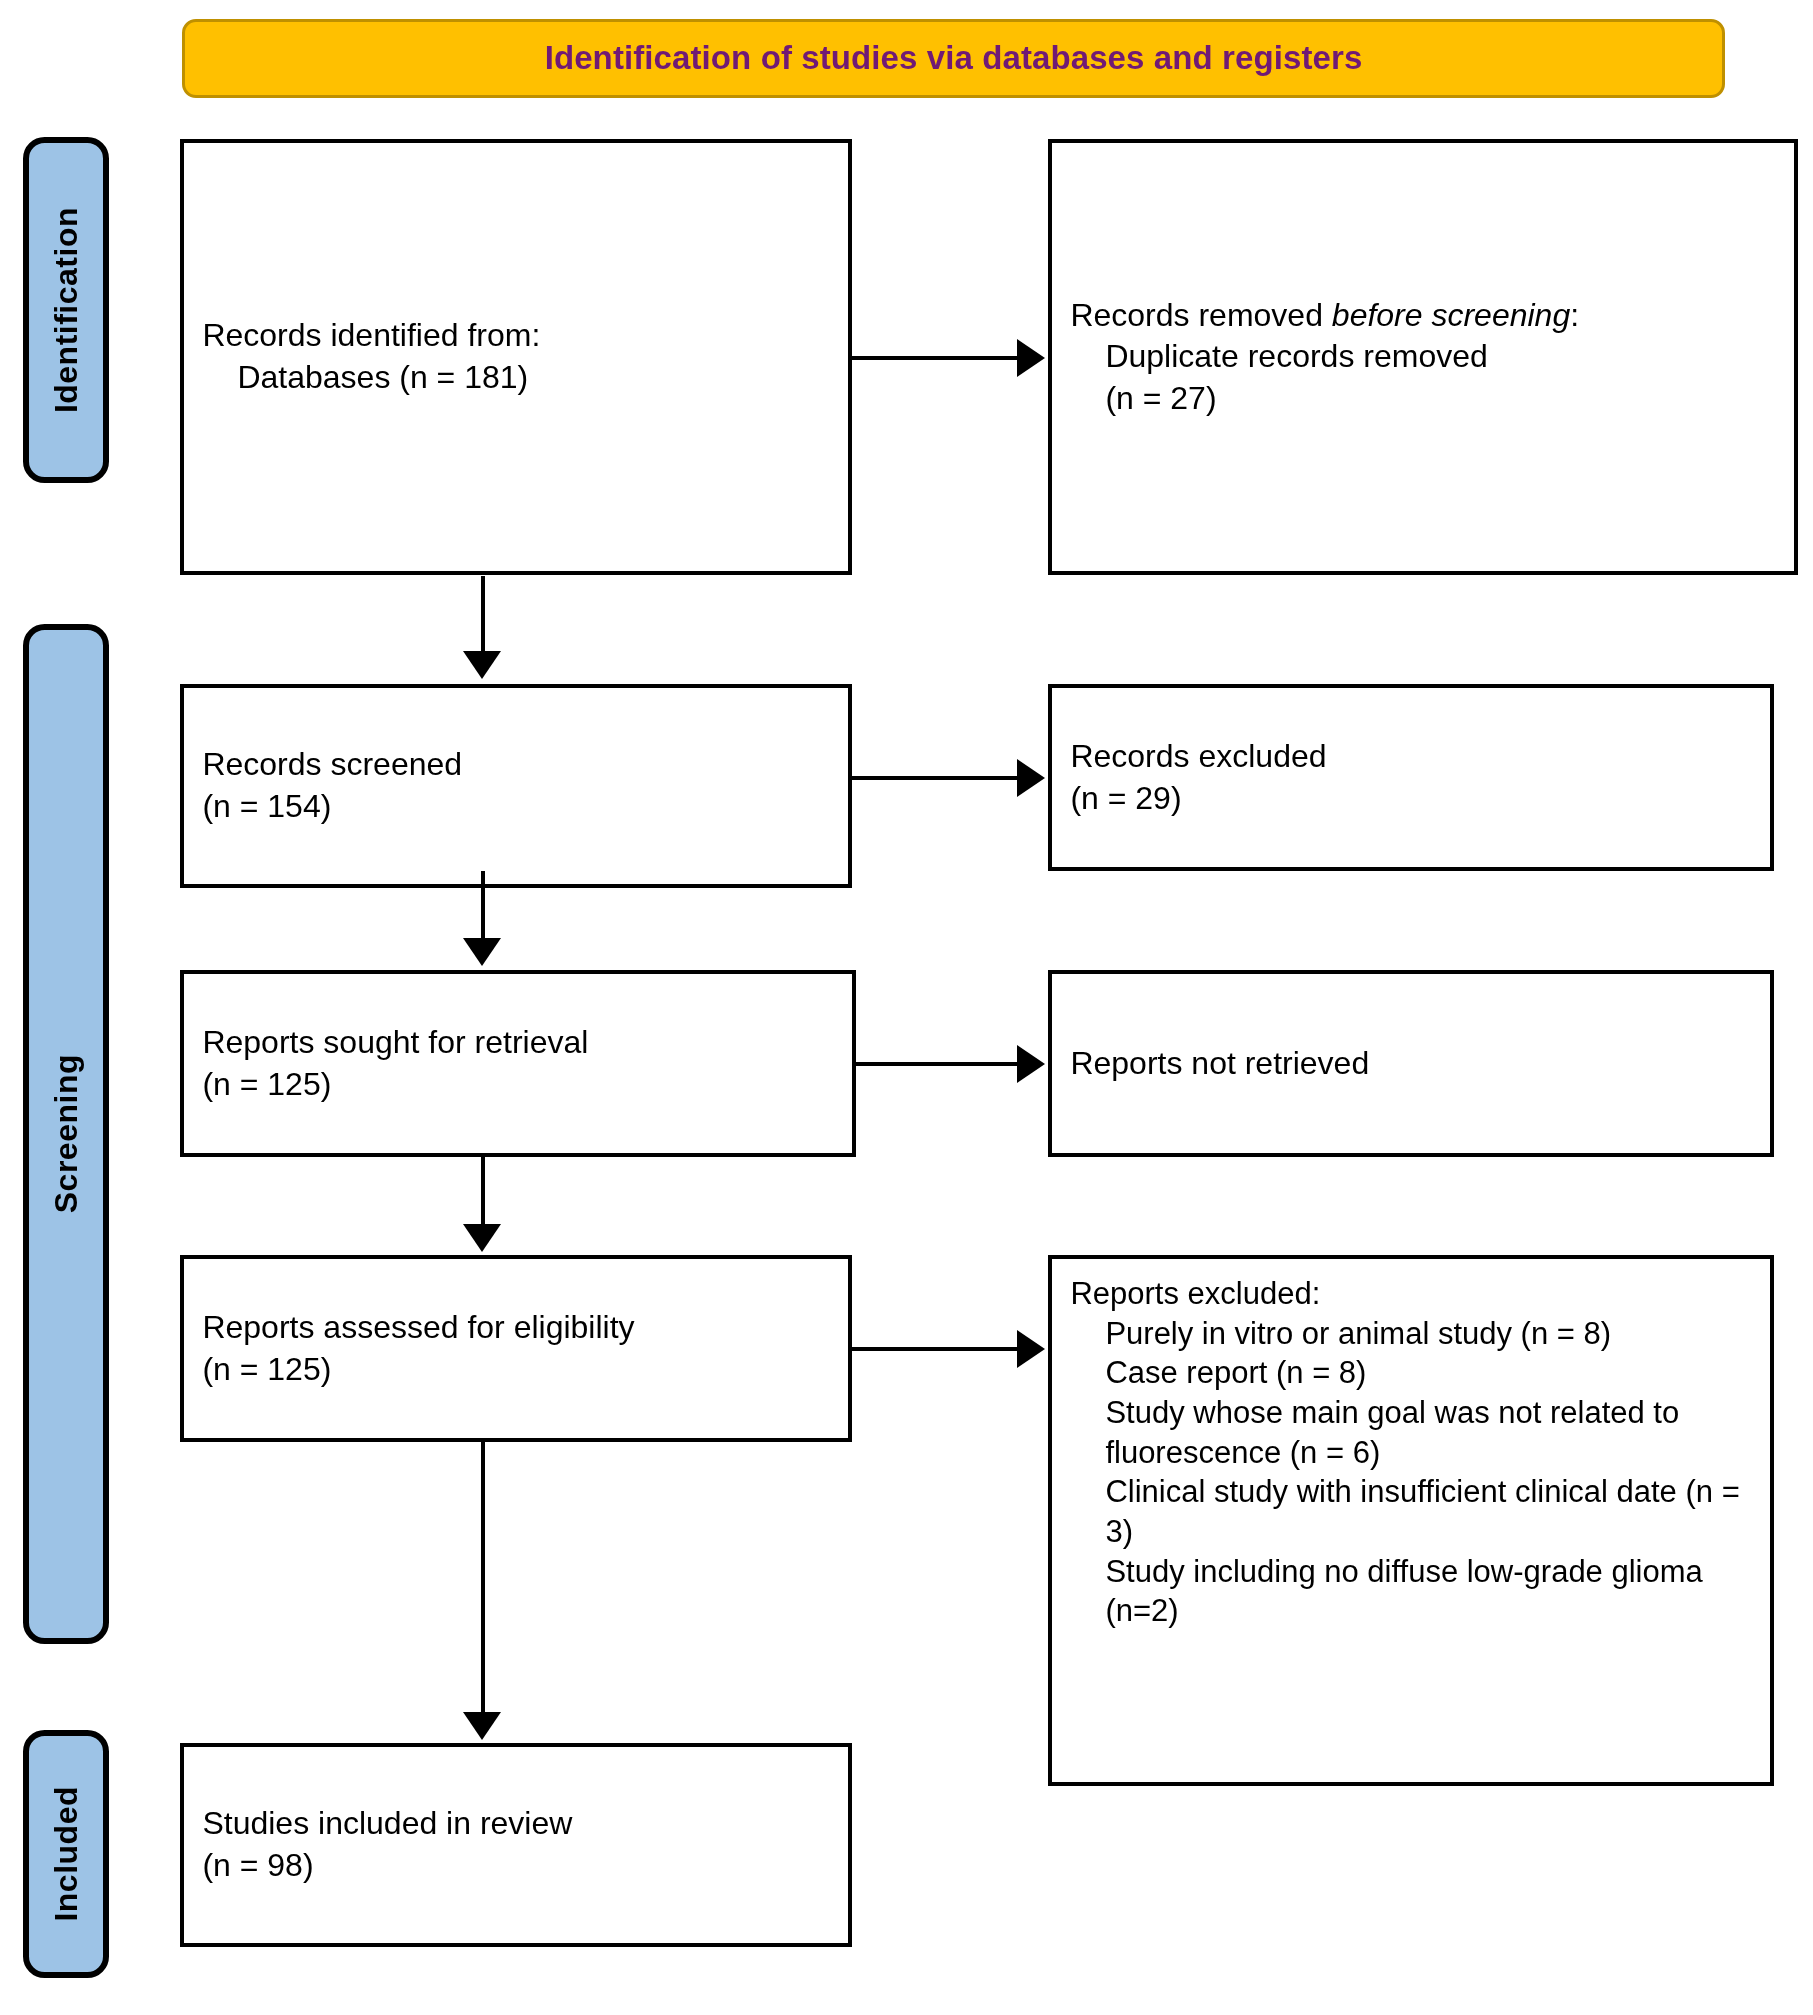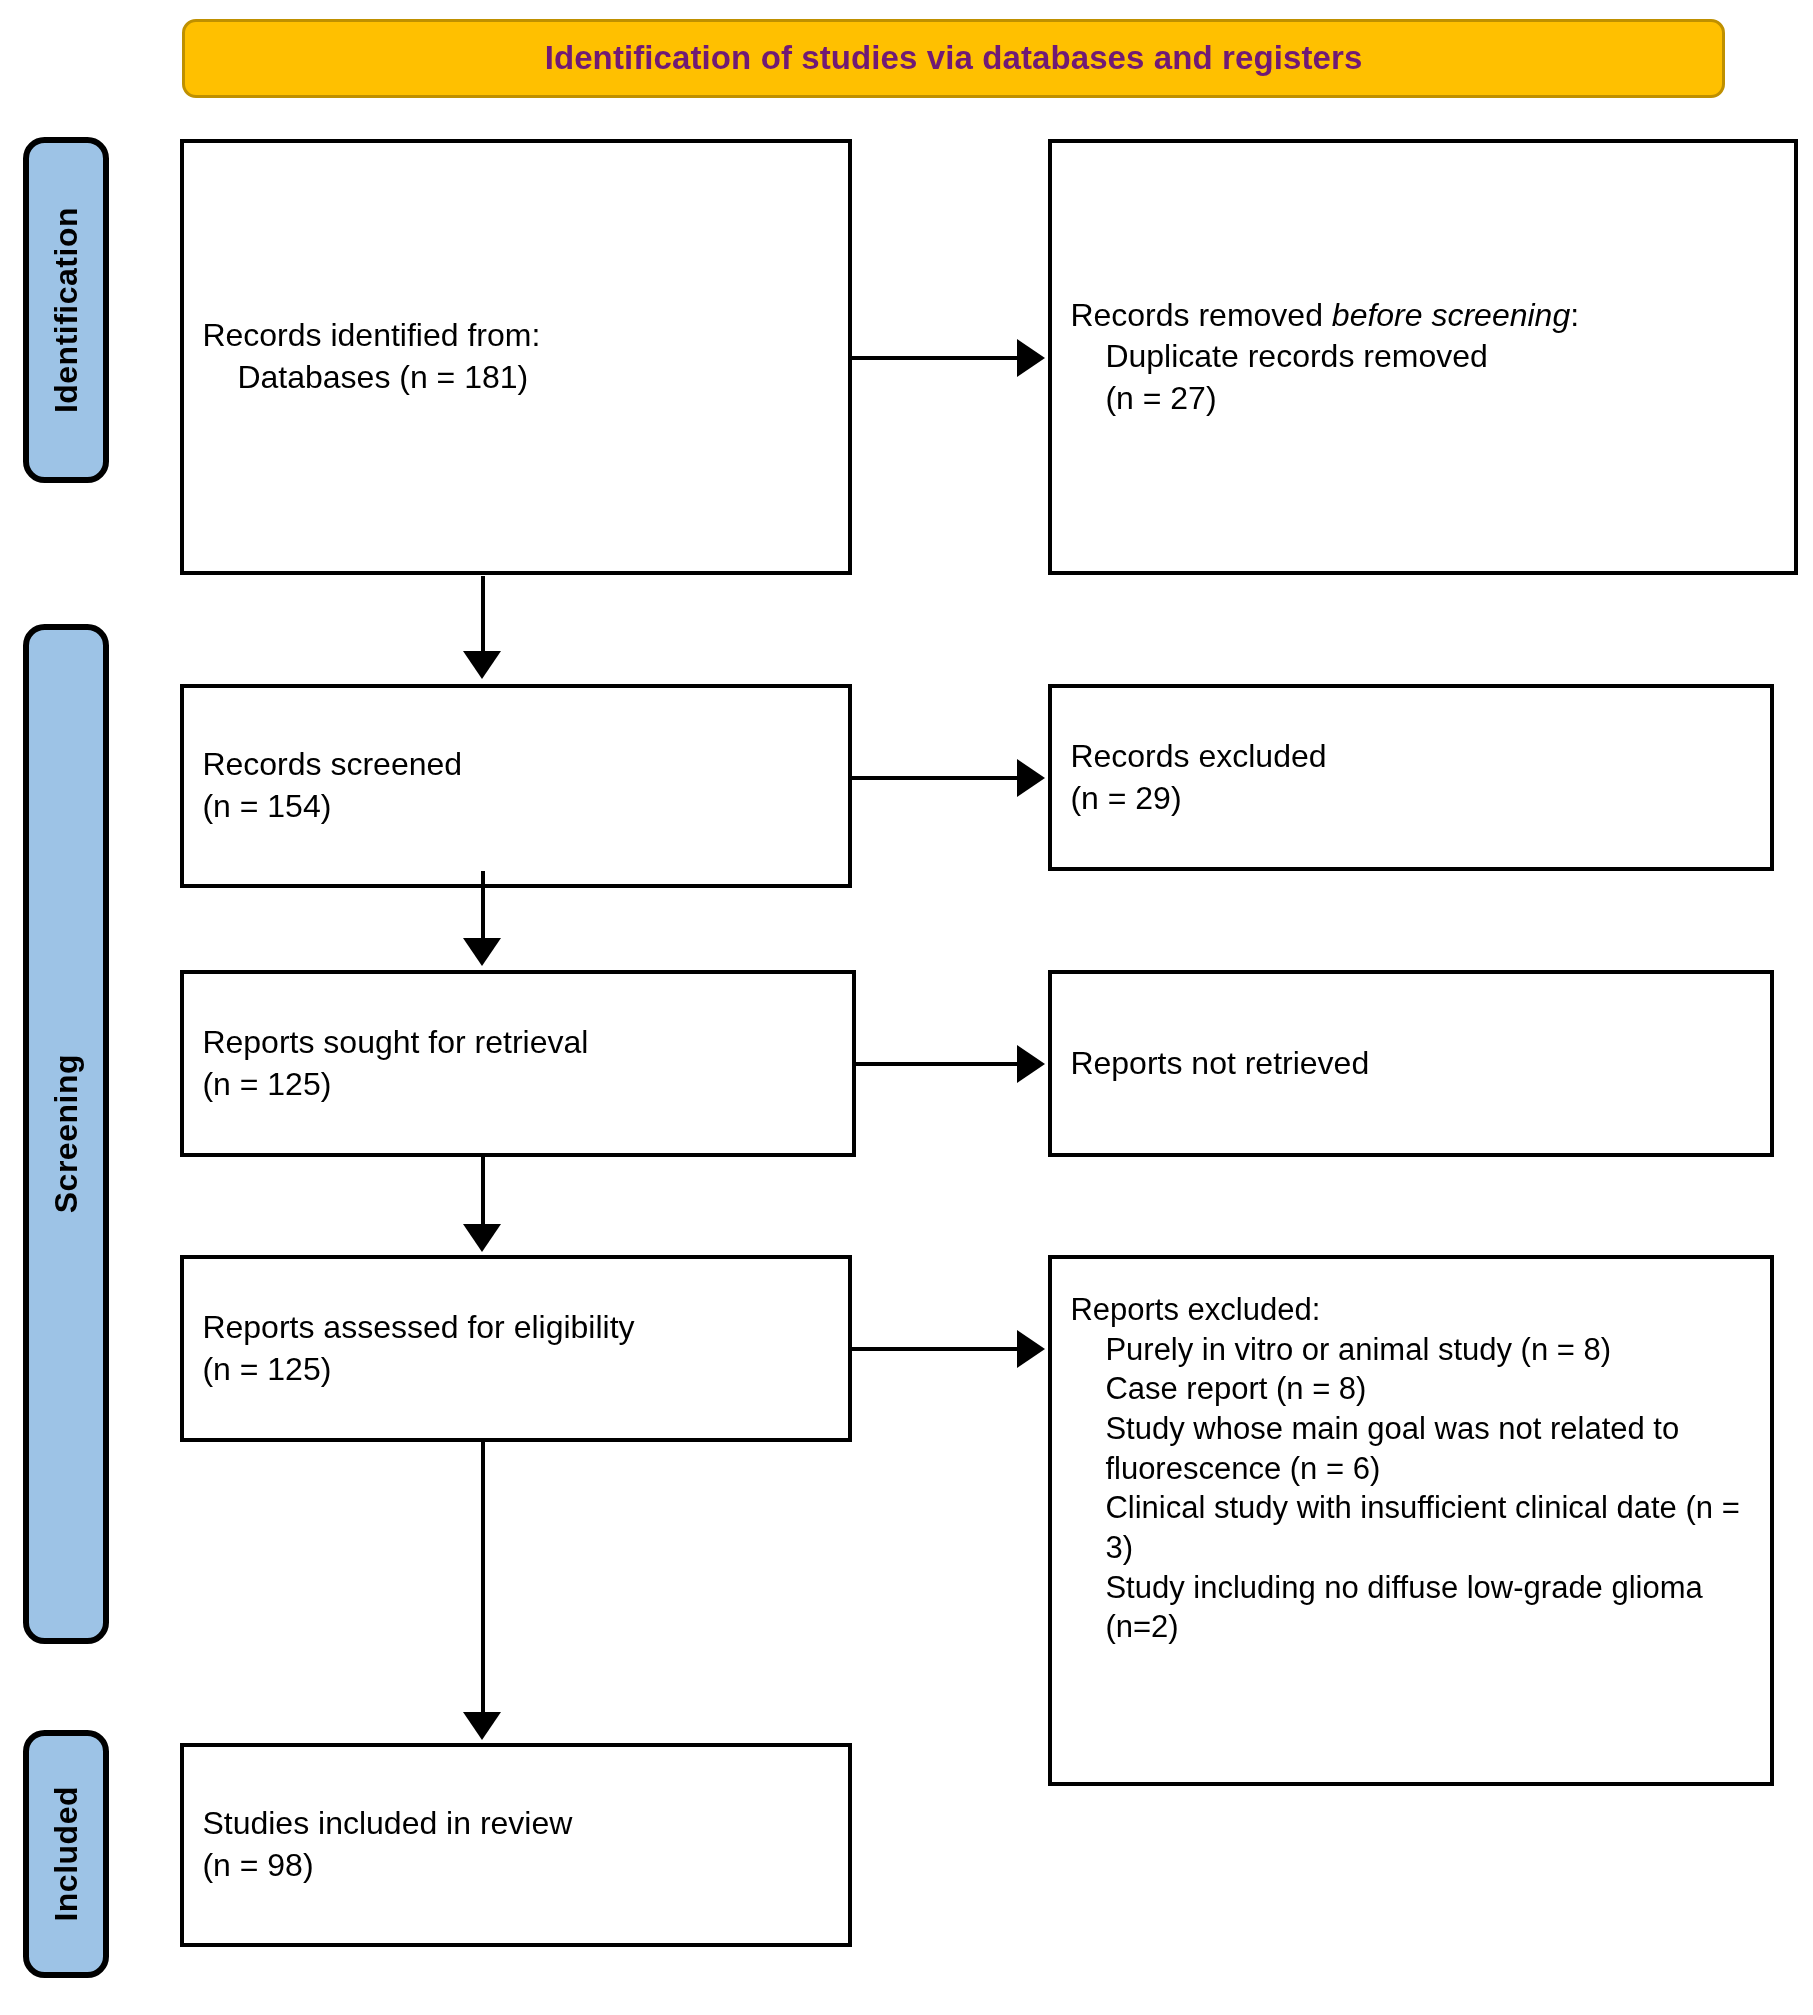--- a/index.html
+++ b/index.html
@@ -101,21 +101,21 @@
   #box-included        { left: 180px; top: 1743px; width: 672px; height: 204px; }
 
   
   #box-removed         { left: 1048px; top: 139px;  width: 750px; height: 436px; }
   #box-rec-excluded    { left: 1048px; top: 684px; width: 726px; height: 187px; }
   #box-not-retrieved   { left: 1048px; top: 970px; width: 726px; height: 187px; }
   #box-rep-excluded    { left: 1048px; top: 1255px; width: 726px; height: 531px; }
 
   #box-rep-excluded .pbox-text { font-size: 31px; line-height: 1.28; }
   #box-rep-excluded { align-items: flex-start; }
-  #box-rep-excluded .pbox-text { padding-top: 31px; }
+  #box-rep-excluded .pbox-text { padding-top: 15px; }
 
   
   .vstem {
     position: absolute;
     width: 3.8px;
     background: #000000;
   }
   .varrow {
     position: absolute;
     width: 0;

